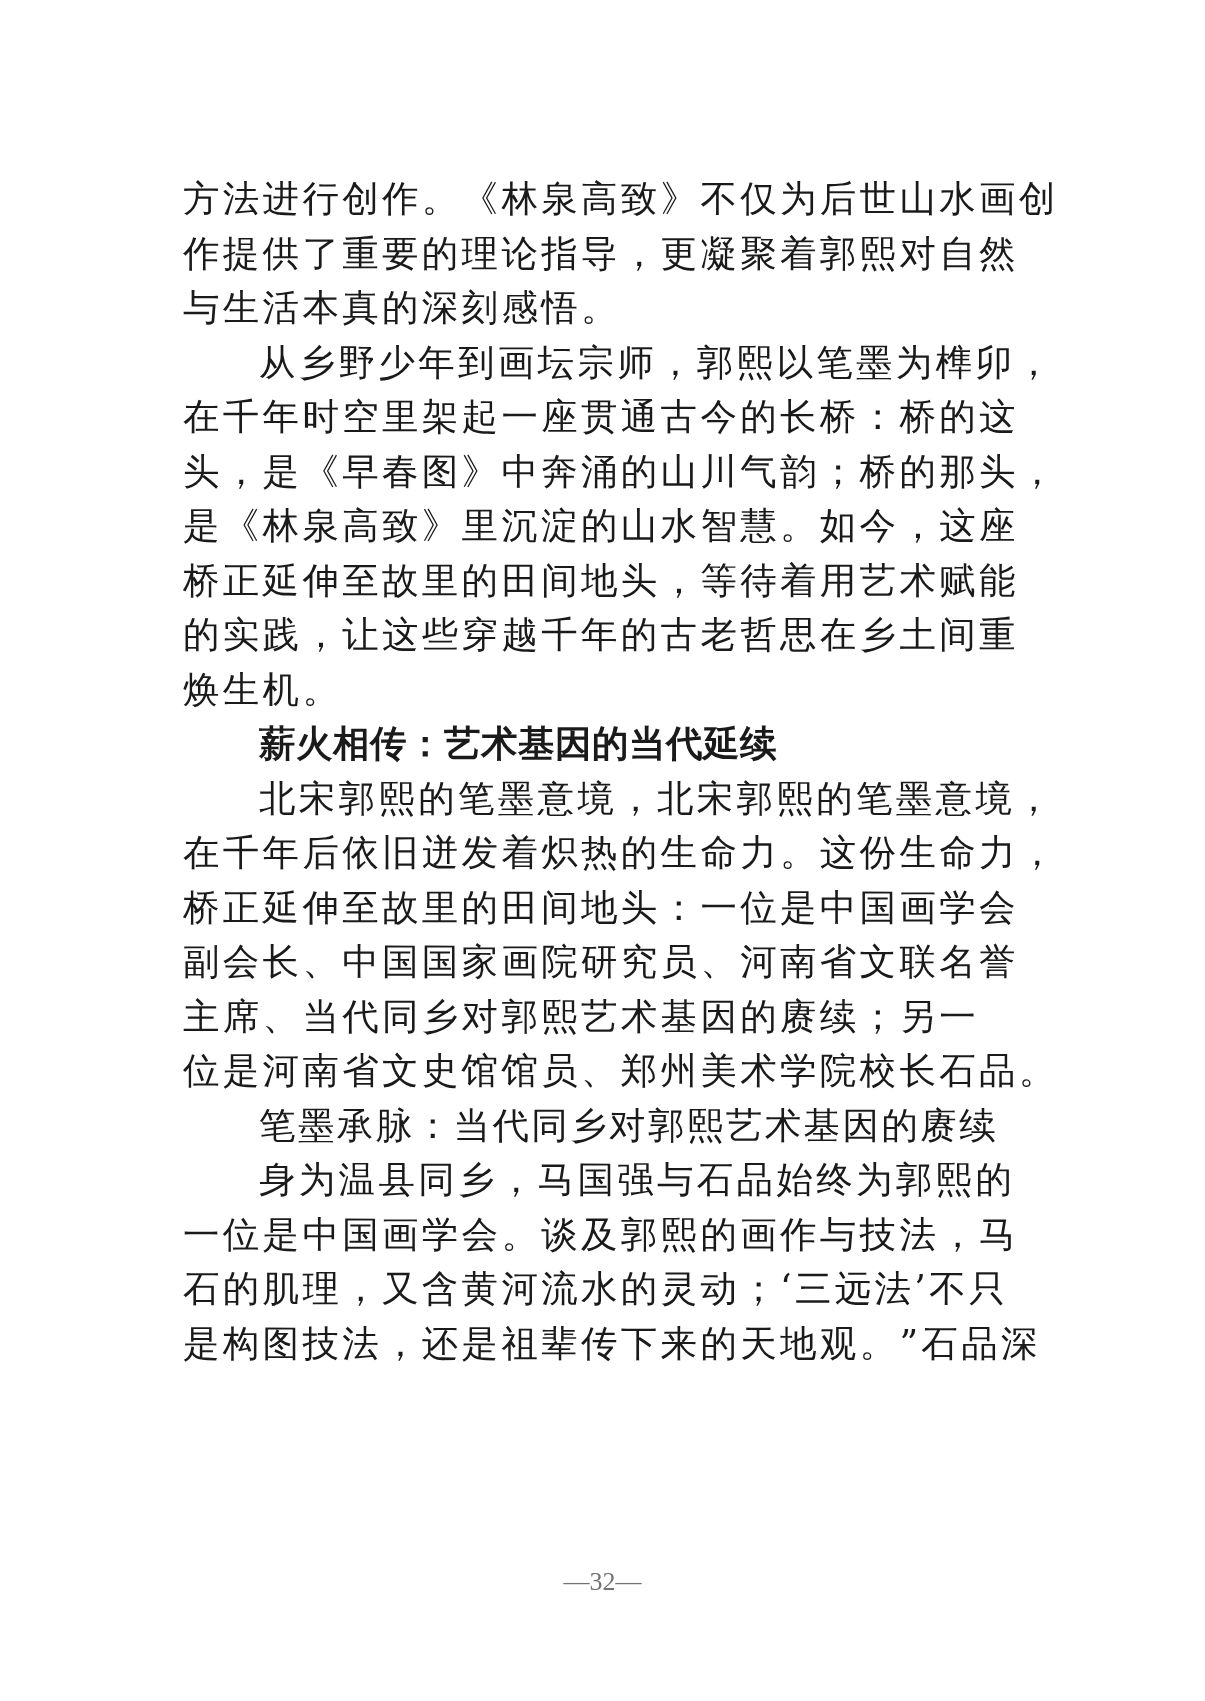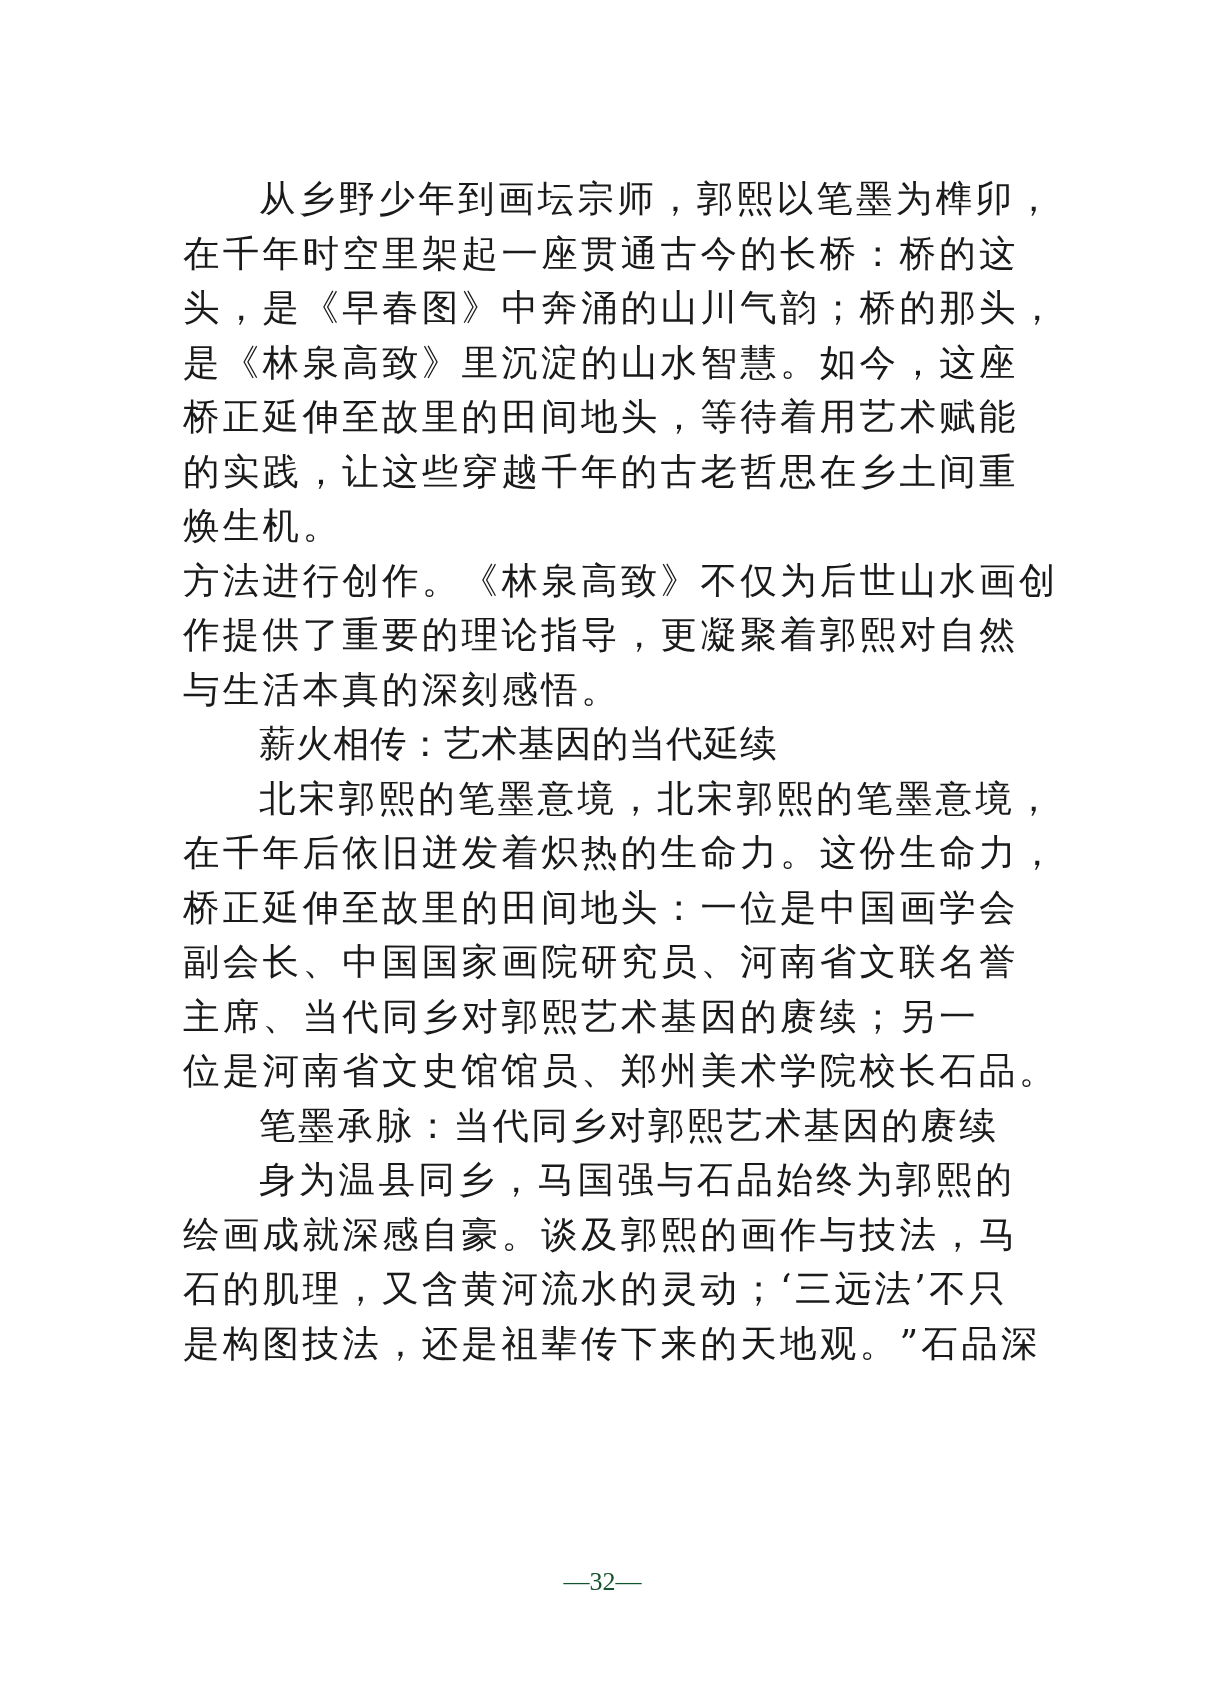--- a/index.html
+++ b/index.html
@@ -20,70 +20,70 @@
     .line {
       height: 54.5px;
       line-height: 54.5px;
       font-size: 36.5px;
       white-space: nowrap;
       letter-spacing: 3.3px;
     }
     .indent { padding-left: 76px; }
     .heading {
       font-family: "DejaVu Sans", "Liberation Sans", sans-serif;
-      font-weight: normal;
+      font-weight: bold;
       letter-spacing: 0.5px;
     }
     .subheading { letter-spacing: 2.4px; }
     .footer {
       position: absolute;
       top: 1567px;
       left: 0;
       width: 1205px;
       text-align: center;
       font-family: "Liberation Serif", "DejaVu Serif", serif;
       font-size: 26px;
-      color: #14532d;
+      color: #737373;
     }
   </style>
 </head>
 <body>
 
 <div class="page">
+
+  <div>
+    <div class="line">方法进行创作。《林泉高致》不仅为后世山水画创</div>
+    <div class="line">作提供了重要的理论指导，更凝聚着郭熙对自然</div>
+    <div class="line">与生活本真的深刻感悟。</div>
+  </div>
 
   <div>
     <div class="line indent">从乡野少年到画坛宗师，郭熙以笔墨为榫卯，</div>
     <div class="line">在千年时空里架起一座贯通古今的长桥：桥的这</div>
     <div class="line">头，是《早春图》中奔涌的山川气韵；桥的那头，</div>
     <div class="line">是《林泉高致》里沉淀的山水智慧。如今，这座</div>
     <div class="line">桥正延伸至故里的田间地头，等待着用艺术赋能</div>
     <div class="line">的实践，让这些穿越千年的古老哲思在乡土间重</div>
     <div class="line">焕生机。</div>
-  </div>
-
-  <div>
-    <div class="line">方法进行创作。《林泉高致》不仅为后世山水画创</div>
-    <div class="line">作提供了重要的理论指导，更凝聚着郭熙对自然</div>
-    <div class="line">与生活本真的深刻感悟。</div>
   </div>
 
   <div class="line indent heading">薪火相传：艺术基因的当代延续</div>
 
   <div>
     <div class="line indent">北宋郭熙的笔墨意境，北宋郭熙的笔墨意境，</div>
     <div class="line">在千年后依旧迸发着炽热的生命力。这份生命力，</div>
     <div class="line">桥正延伸至故里的田间地头：一位是中国画学会</div>
     <div class="line">副会长、中国国家画院研究员、河南省文联名誉</div>
     <div class="line">主席、当代同乡对郭熙艺术基因的赓续；另一</div>
     <div class="line">位是河南省文史馆馆员、郑州美术学院校长石品。</div>
   </div>
 
   <div class="line indent subheading">笔墨承脉：当代同乡对郭熙艺术基因的赓续</div>
 
   <div>
     <div class="line indent">身为温县同乡，马国强与石品始终为郭熙的</div>
-    <div class="line">绘画成就深感自豪。谈及郭熙的画作与技法，马</div>
+    <div class="line">一位是中国画学会。谈及郭熙的画作与技法，马</div>
     <div class="line">石的肌理，又含黄河流水的灵动；‘三远法’不只</div>
     <div class="line">是构图技法，还是祖辈传下来的天地观。”石品深</div>
   </div>
 </div>
 
 <div class="footer">—32—</div>
 
 </body></html>

